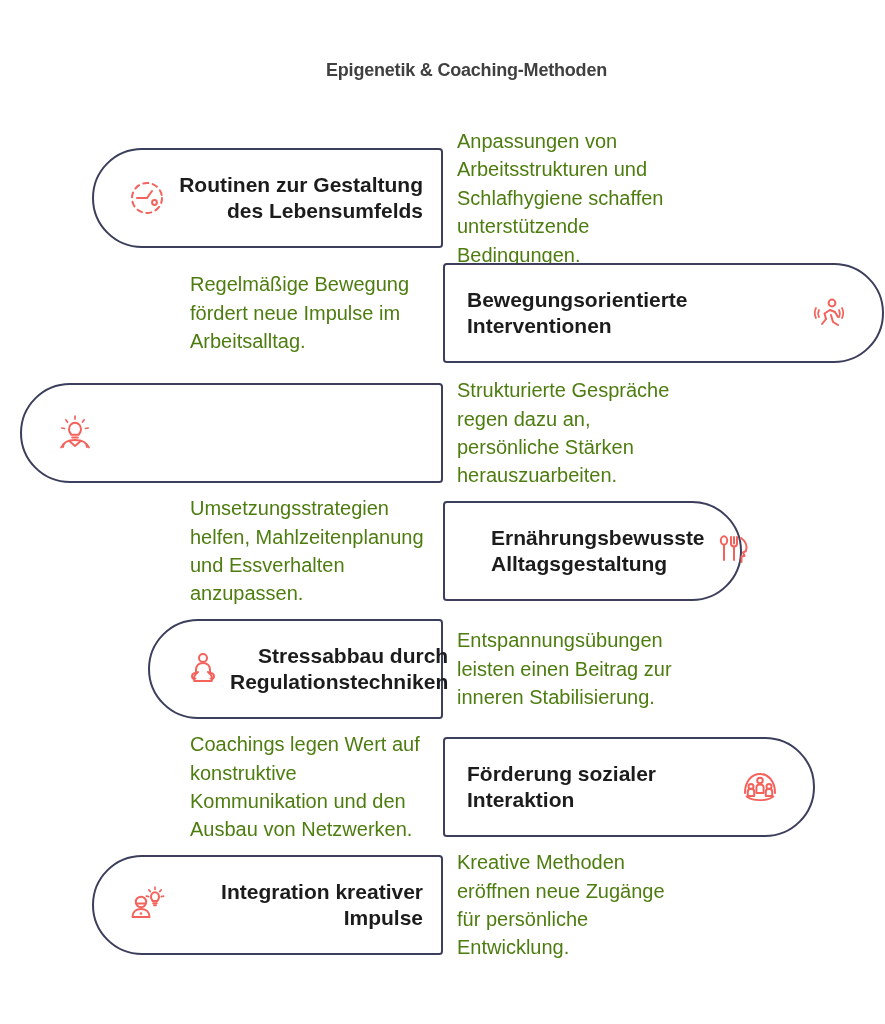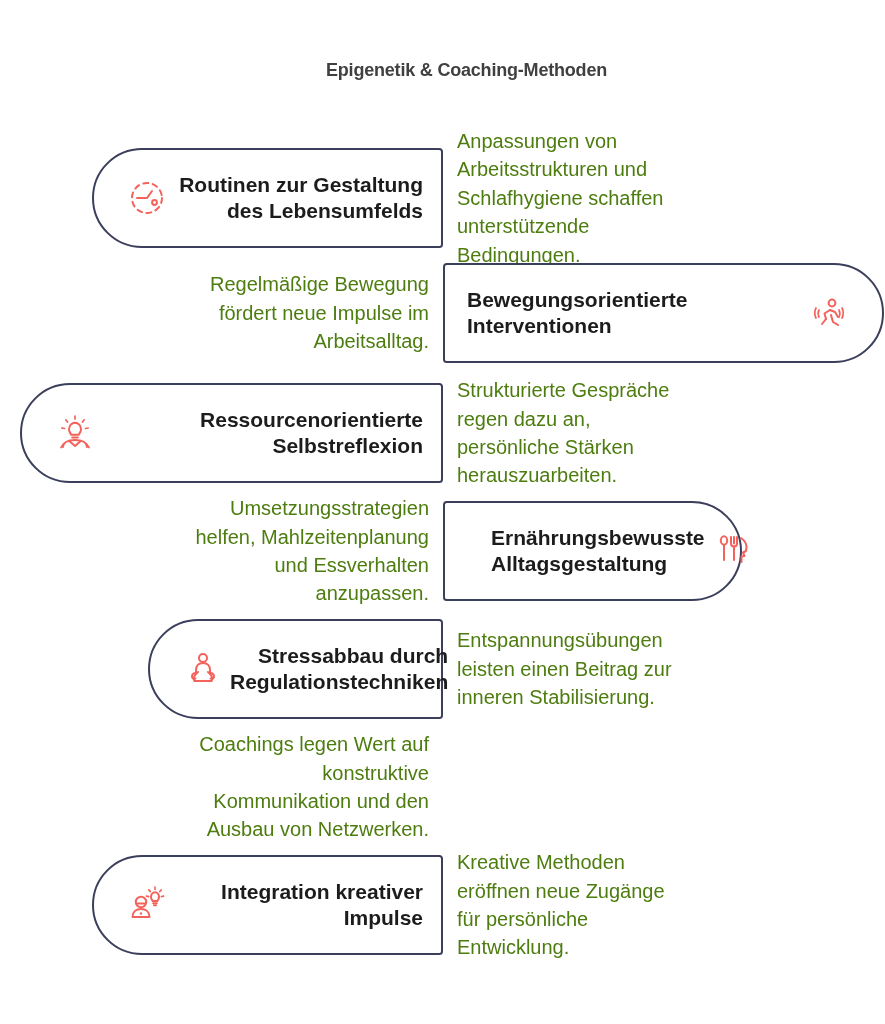--- a/index.html
+++ b/index.html
@@ -95,21 +95,21 @@
     position: absolute;
     top: 0;
     height: 100px;
     display: flex;
     align-items: center;
     font-size: 20px;
     line-height: 1.42;
     color: #4d7c0f;
   }
   .row.left  .desc { text-align: left;  }
-  .row.right .desc { text-align: right; }
+  .row.right .desc { }
   .desc span { display: block; width: 100%; }
 
   
   
 
   #row1 { top: 148px; }
   #row1 .pill { left: 92px;  width: 351px; }
   #row1 .desc { left: 457px; width: 240px; }
 
   #row2 { top: 263px; }
@@ -194,21 +194,20 @@
           <path d="M11.5 17.5 L8.8 17" stroke-width="1.7"></path>
           <path d="M32.5 17.5 L35.2 17" stroke-width="1.7"></path>
           <path d="M16 18.5 C16 14.6 18.7 11.8 22 11.8 C25.3 11.8 28 14.6 28 18.5 C28 21 26.3 22.4 25.6 23.8 L18.4 23.8 C17.7 22.4 16 21 16 18.5 Z"></path>
           <path d="M19.2 26.4 L24.8 26.4"></path>
           <path d="M10 36 C10 31.5 15 29 22 29 C29 29 34 31.5 34 36"></path>
           <path d="M16 29.8 L22 35 L28 29.8"></path>
           <path d="M10.5 33 L8 36.5" stroke-width="1.7"></path>
           <path d="M33.5 33 L36 36.5" stroke-width="1.7"></path>
         </svg>
       </span>
-      <span class="pill-title">Ressourcenorientierte Selbstreflexion</span>
     </div>
     <div class="desc">
       <span>Strukturierte Gespräche regen dazu an, persönliche Stärken herauszuarbeiten.</span>
     </div>
   </div>
 
   <div class="row right" id="row4">
     <div class="pill">
       <span class="pill-title">Ernährungsbewusste Alltagsgestaltung</span>
       <span class="pill-icon">
@@ -243,20 +242,35 @@
         </svg>
       </span>
       <span class="pill-title">Stressabbau durch Regulationstechniken</span>
     </div>
     <div class="desc">
       <span>Entspannungsübungen leisten einen Beitrag zur inneren Stabilisierung.</span>
     </div>
   </div>
 
   <div class="row right" id="row6">
+    <div class="pill">
+      <span class="pill-title">Förderung sozialer Interaktion</span>
+      <span class="pill-icon">
+        <svg width="44" height="44" viewBox="0 0 44 44" fill="none" stroke="#f4625c" stroke-width="2" stroke-linecap="round" stroke-linejoin="round">
+          <path d="M7 28 C7 16.5 13.5 9 22 9 C30.5 9 37 16.5 37 28"></path>
+          <path d="M8.5 31.5 C12 34 17 35.2 22 35.2 C27 35.2 32 34 35.5 31.5" stroke-width="1.7"></path>
+          <circle cx="22" cy="15.5" r="2.8"></circle>
+          <path d="M18.4 28 L18.4 22.8 C18.4 20.6 20 19.4 22 19.4 C24 19.4 25.6 20.6 25.6 22.8 L25.6 28 Z"></path>
+          <circle cx="13" cy="21.5" r="2.5"></circle>
+          <path d="M9.8 31 L9.8 26.8 C9.8 24.9 11.2 23.8 13 23.8 C14.8 23.8 16.2 24.9 16.2 26.8 L16.2 31 Z"></path>
+          <circle cx="31" cy="21.5" r="2.5"></circle>
+          <path d="M27.8 31 L27.8 26.8 C27.8 24.9 29.2 23.8 31 23.8 C32.8 23.8 34.2 24.9 34.2 26.8 L34.2 31 Z"></path>
+        </svg>
+      </span>
+    </div>
     <div class="desc">
       <span>Coachings legen Wert auf konstruktive Kommunikation und den Ausbau von Netzwerken.</span>
     </div>
   </div>
 
   <div class="row left" id="row7">
     <div class="pill">
       <span class="pill-icon">
         <svg width="44" height="44" viewBox="0 0 44 44" fill="none" stroke="#f4625c" stroke-width="2" stroke-linecap="round" stroke-linejoin="round">
           <circle cx="16" cy="19" r="5.2"></circle>

